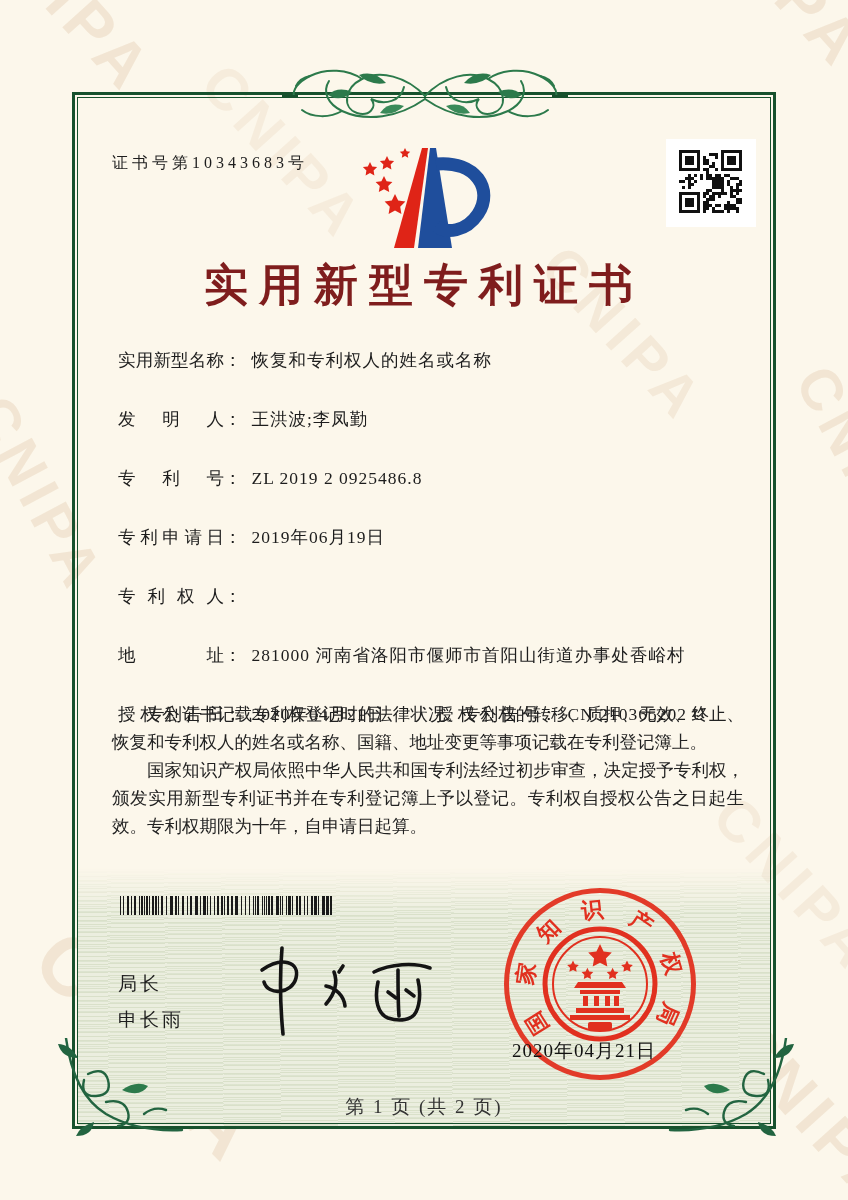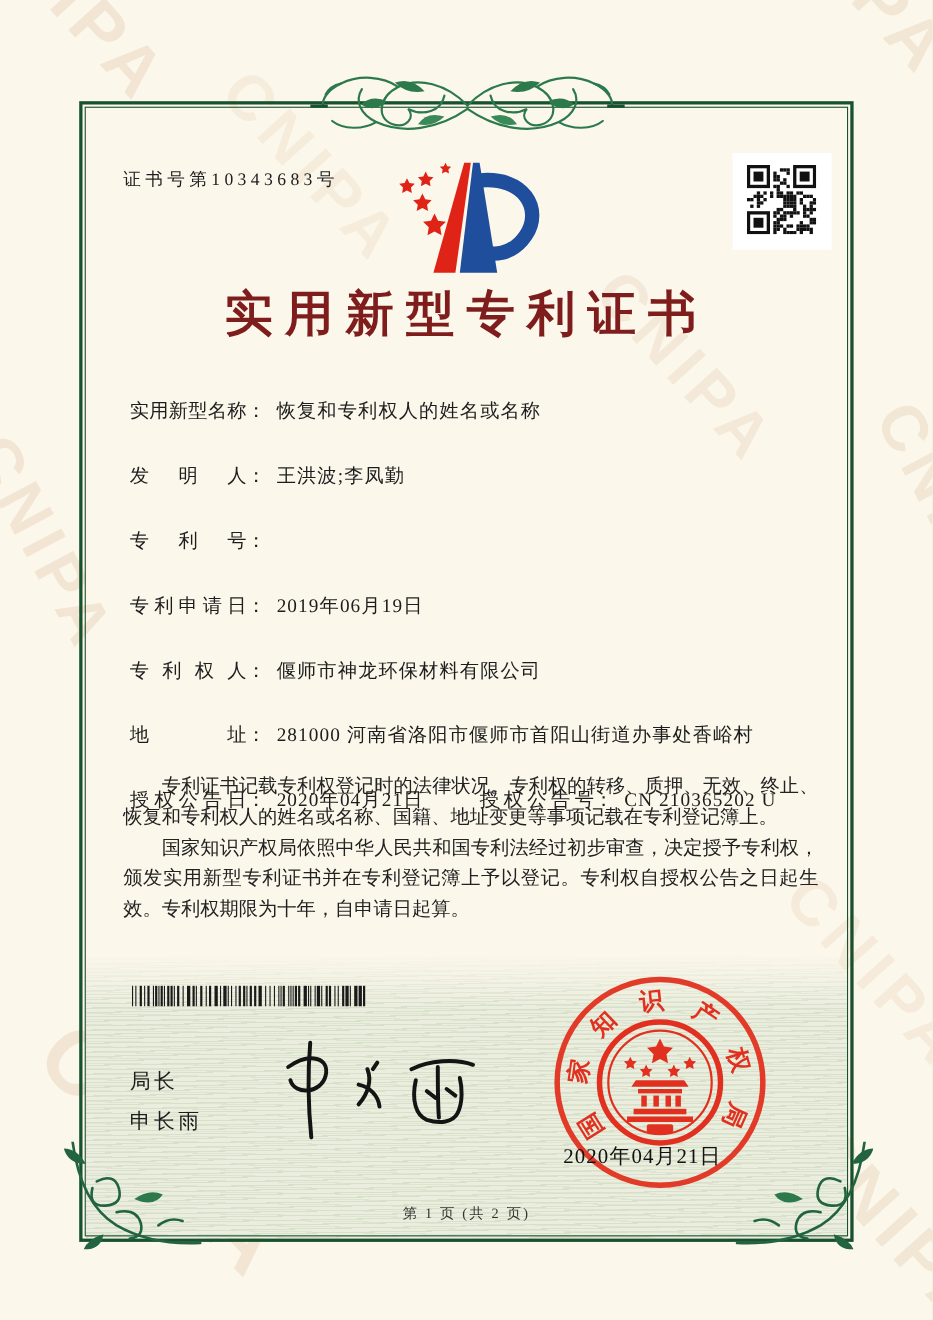--- a/index.html
+++ b/index.html
@@ -31,21 +31,21 @@
     mask-image:linear-gradient(180deg,transparent 0,#000 46px);
   }
   .cert-no{position:absolute;left:112px;top:153px;font-size:16px;letter-spacing:4px;z-index:2;}
   .logo{position:absolute;left:352px;top:142px;z-index:2;}
   .qr-patch{position:absolute;left:666px;top:139px;width:90px;height:88px;background:#fff;z-index:2;}
   .qr{position:absolute;left:13px;top:11px;width:63px;height:63px;}
   .title{
     position:absolute;left:0;top:256px;width:100%;text-align:center;
     font-size:44px;font-weight:bold;letter-spacing:11px;color:#7f1d1d;z-index:2;
   }
-  .fields{position:absolute;left:118px;top:361px;width:626px;z-index:2;font-size:17.5px;}
+  .fields{position:absolute;left:118px;top:348px;width:626px;z-index:2;font-size:17.5px;}
   .frow{position:relative;display:flex;margin-bottom:35px;line-height:24px;}
   .flabel{display:inline-block;width:106px;text-align:justify;text-align-last:justify;}
   .fcolon{display:inline-block;margin-right:10px;}
   .fvalue{letter-spacing:1px;white-space:nowrap;}
   .fgroup2{position:absolute;left:318px;top:0;display:flex;}
   .fgroup2 .flabel{width:104px;}
   .body-text{
     position:absolute;left:112px;top:700px;width:632px;z-index:2;
     font-size:17.5px;line-height:1.6;text-align:justify;color:#222;
   }
@@ -60,21 +60,21 @@
   }
   .seal-char{
     position:absolute;left:50%;top:50%;width:24px;height:24px;margin:-12px 0 0 -12px;
     font-size:22px;font-weight:bold;color:#e1301f;text-align:center;line-height:24px;
   }
   .emblem{position:absolute;left:50%;top:50%;transform:translate(-50%,-50%);}
   .seal-date{
     position:absolute;left:512px;top:1038px;width:180px;z-index:4;
     font-size:19px;letter-spacing:1px;color:#111;white-space:nowrap;
   }
-  .page-num{position:absolute;left:0;top:1094px;width:848px;text-align:center;font-size:13px;color:#333;z-index:2;letter-spacing:2px;}
+  .page-num{position:absolute;left:0;top:1094px;width:848px;text-align:center;font-size:19px;color:#333;z-index:2;letter-spacing:2px;}
   .note-box{
     position:absolute;left:330px;top:1134px;width:188px;height:40px;background:#fffdf6;z-index:2;
     display:flex;align-items:center;justify-content:center;font-size:18px;letter-spacing:2px;color:#222;
   }
   .ornament-top{position:absolute;left:282px;top:66px;z-index:3;}
   .corner-orn{position:absolute;z-index:3;}
   .corner-orn.left{left:58px;top:1038px;}
   .corner-orn.right{left:668px;top:1038px;transform:scaleX(-1);}
 </style>
 </head>
@@ -294,30 +294,30 @@
       <span class="fvalue">恢复和专利权人的姓名或名称</span>
     </div>
     <div class="frow">
       <span class="flabel">发明人</span>
         <span class="fcolon">：</span>
       <span class="fvalue">王洪波;李凤勤</span>
     </div>
     <div class="frow">
       <span class="flabel">专利号</span>
         <span class="fcolon">：</span>
+      <span class="fvalue">ZL 2019 2 0925486.8</span>
     </div>
     <div class="frow">
       <span class="flabel">专利申请日</span>
         <span class="fcolon">：</span>
       <span class="fvalue">2019年06月19日</span>
     </div>
     <div class="frow">
       <span class="flabel">专利权人</span>
         <span class="fcolon">：</span>
-      <span class="fvalue">偃师市神龙环保材料有限公司</span>
     </div>
     <div class="frow">
       <span class="flabel">地址</span>
         <span class="fcolon">：</span>
       <span class="fvalue">281000 河南省洛阳市偃师市首阳山街道办事处香峪村</span>
     </div>
     <div class="frow">
       <span class="flabel">授权公告日</span>
         <span class="fcolon">：</span>
       <span class="fvalue">2020年04月21日</span>

